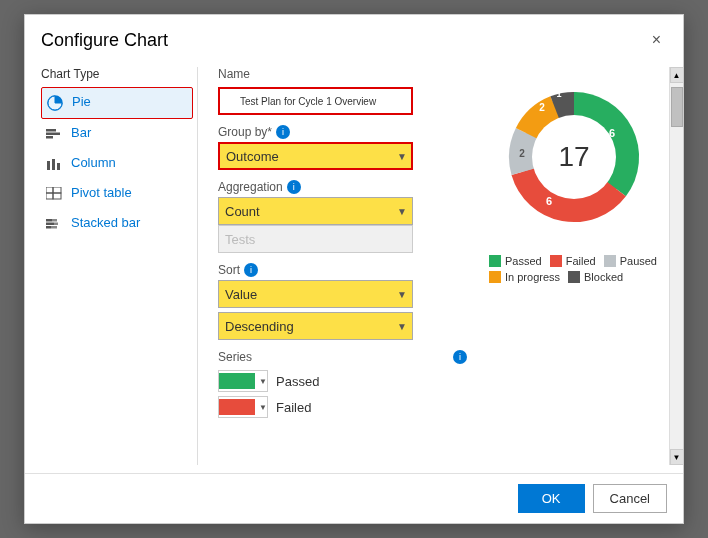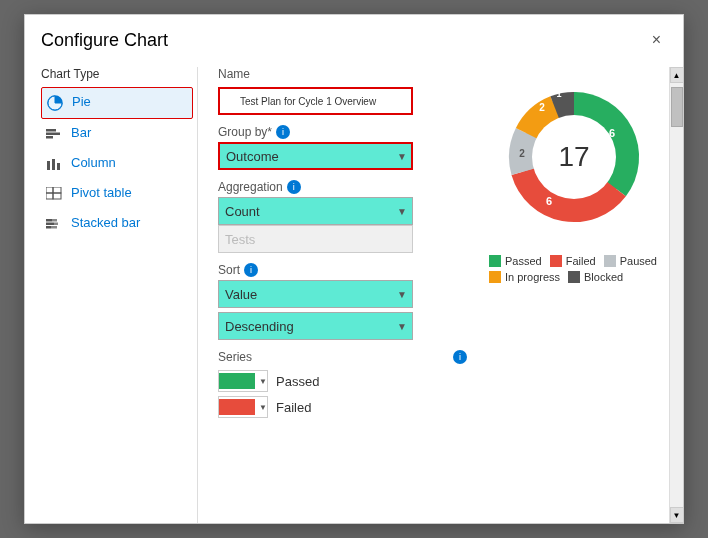--- a/index.html
+++ b/index.html
@@ -134,21 +134,21 @@
     .select-wrapper.red-border .fake-select {
       border: 2px solid #d00;
     }
     .select-wrapper.normal-border select,
     .select-wrapper.normal-border .fake-select {
       border: 1px solid #aaa;
     }
     .fake-select {
       width: 195px;
       height: 28px;
-      background: #5eead4;
+      background: #fde047;
       padding: 0 26px 0 6px;
       font-size: 13px;
       color: #333;
       cursor: pointer;
       display: flex;
       align-items: center;
       user-select: none;
     }
     .select-arrow {
       position: absolute;
@@ -534,13 +534,17 @@
       </div>
     </div>
 
     <div class="scrollbar-panel">
       <div class="scroll-up">▲</div>
       <div class="scroll-thumb"></div>
       <div class="scroll-down" style="margin-top:auto;">▼</div>
     </div>
   </div>
 
+  <div class="dialog-footer">
+    <button class="btn-ok">OK</button>
+    <button class="btn-cancel">Cancel</button>
+  </div>
 </div>
 
 </body></html>

